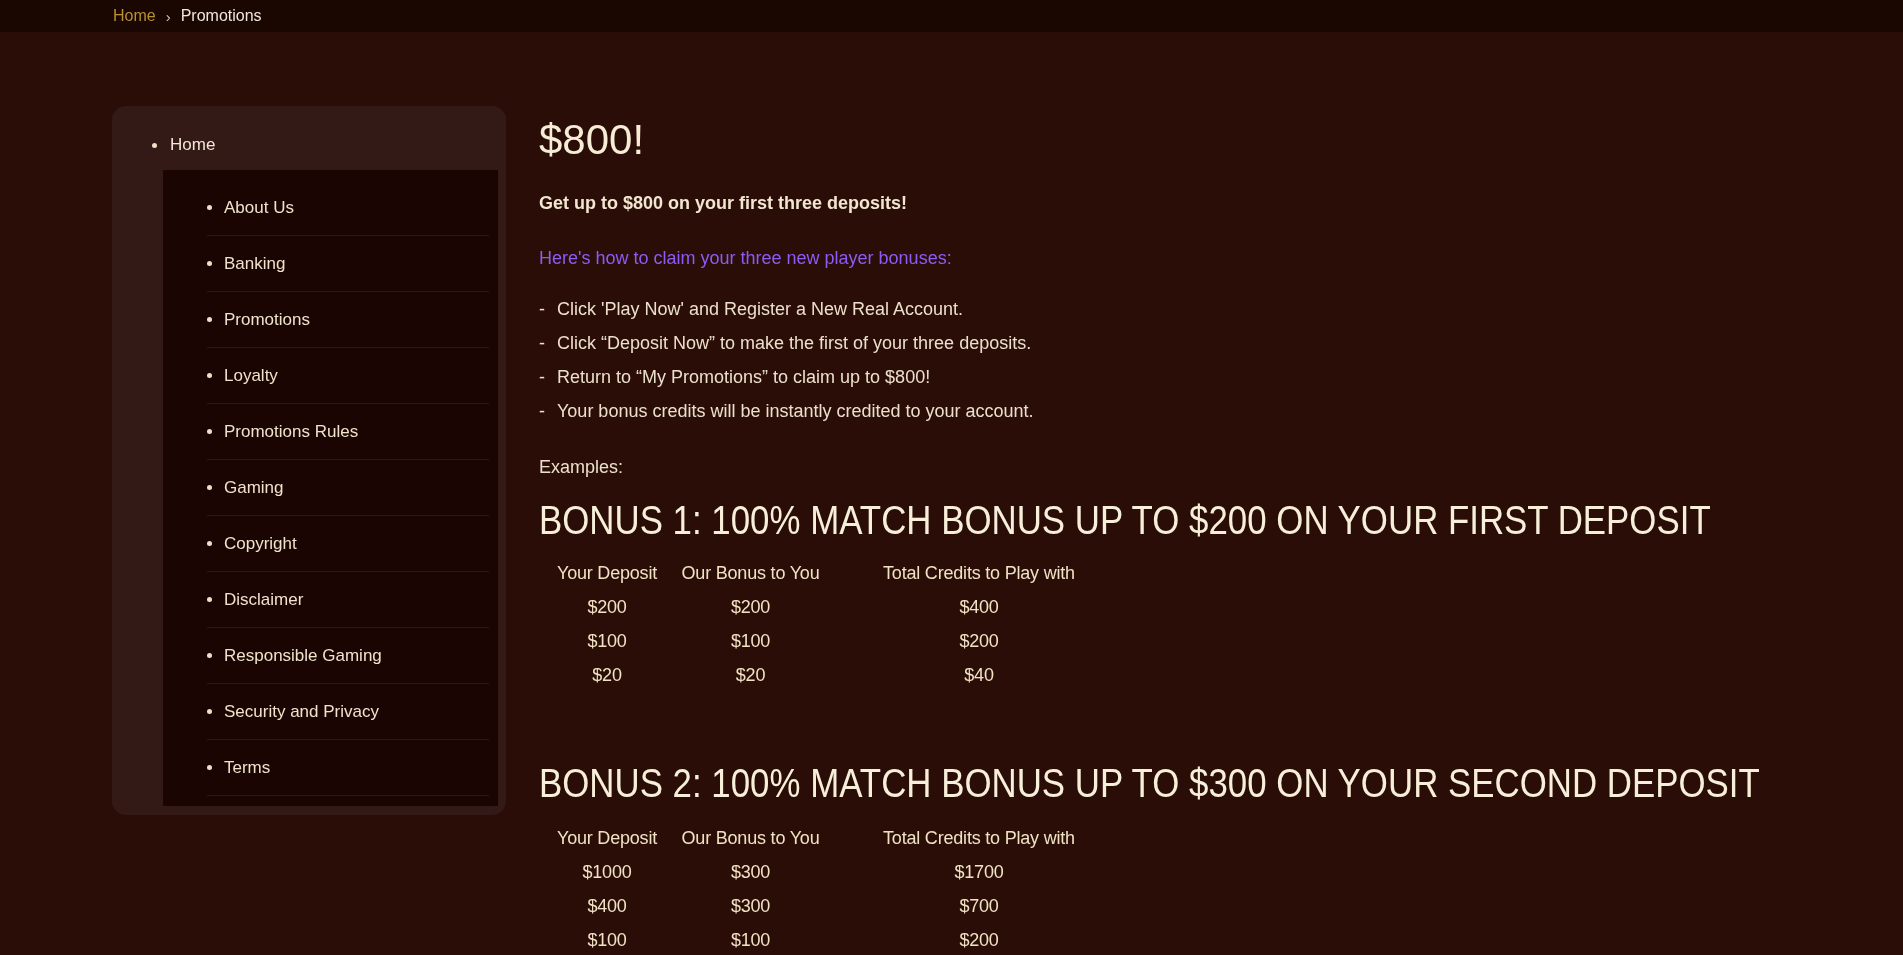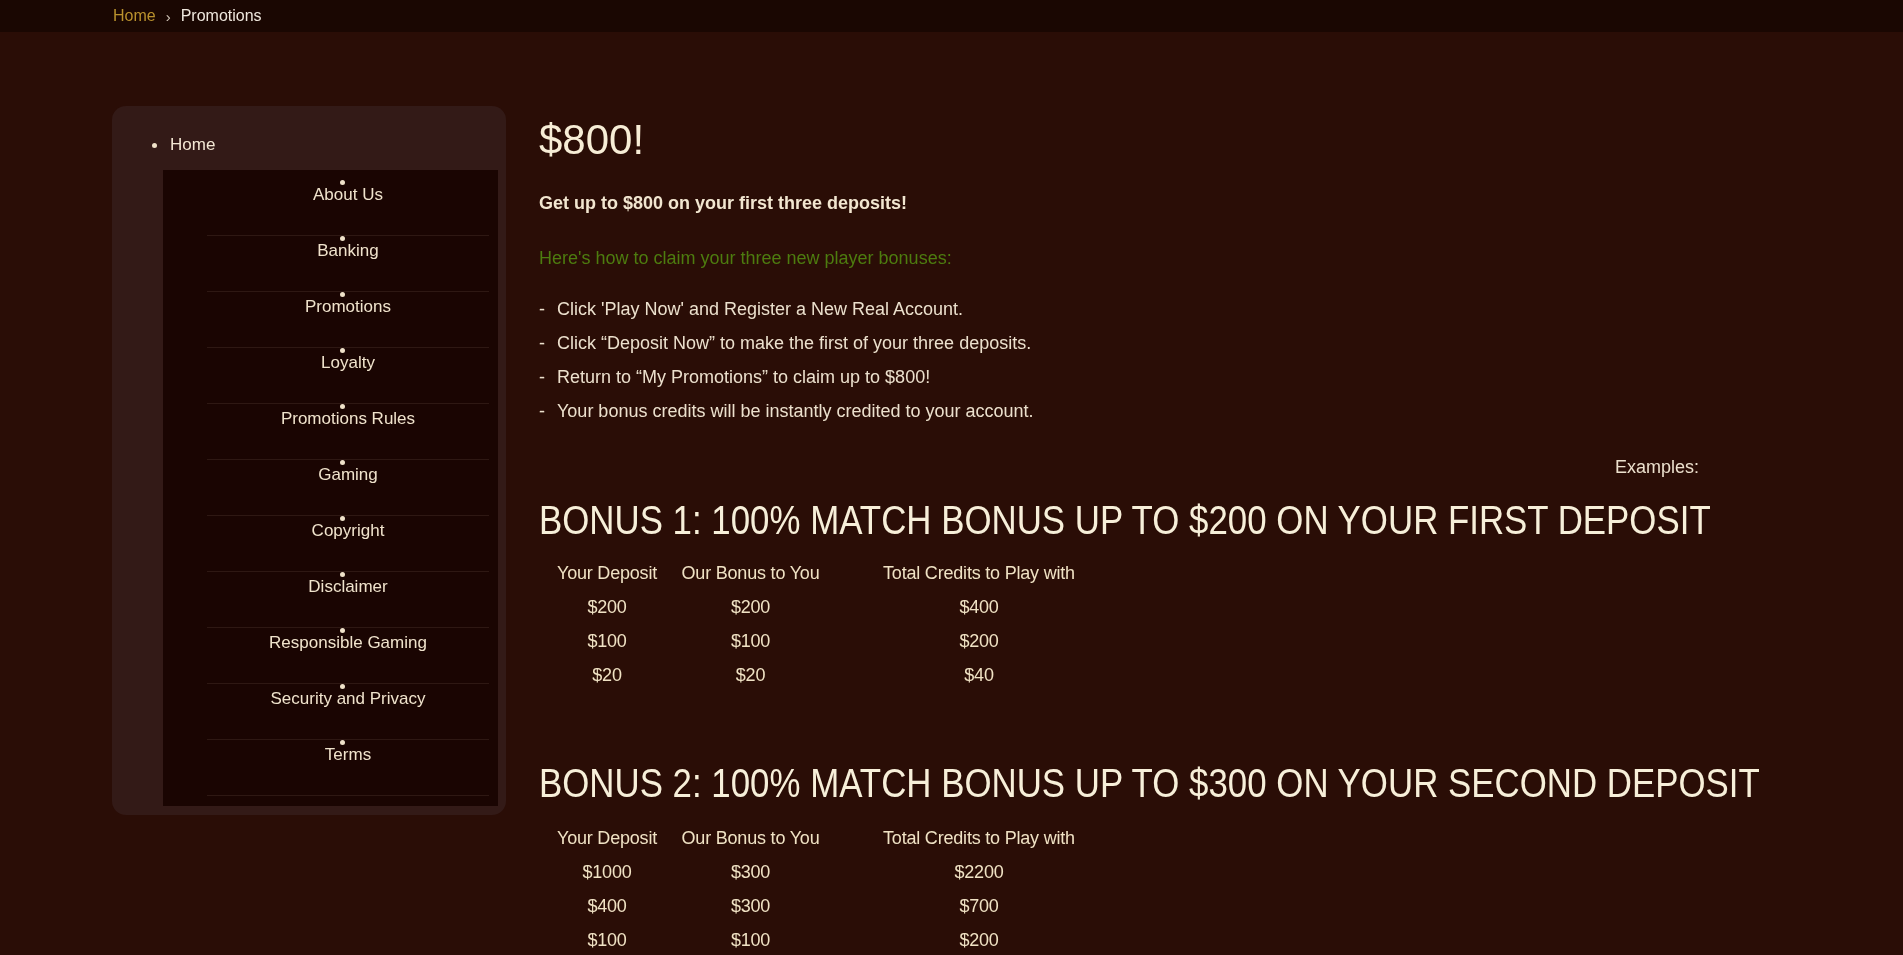--- a/index.html
+++ b/index.html
@@ -50,21 +50,20 @@
     background: #1a0502;
     padding: 10px 0;
   }
   .side-list li {
     height: 56px;
     margin: 0 9px 0 44px;
     display: flex; align-items: center;
     border-bottom: 1px solid rgba(255, 225, 200, 0.09);
     font-size: 17px; color: #f0e3cc;
     cursor: pointer;
-    flex-direction: column;
   }
   .side-list li .bullet { margin-right: 12px; }
 
   
   .main {
     position: absolute; left: 539px; top: 0;
     width: 1160px;
   }
   .main h1 {
     margin-top: 117px;
@@ -72,37 +71,36 @@
     font-weight: 400; color: #f7edd6;
   }
   .promo-subtitle {
     margin-top: 29px;
     font-size: 18px; line-height: 22px;
     font-weight: 700; color: #f2e6d0;
   }
   .promo-intro {
     margin-top: 33px;
     font-size: 18px; line-height: 22px;
-    color: #4d7c0f;
+    color: #8b5cf6;
   }
   .steps {
     list-style: none;
     margin-top: 23px;
   }
   .steps li {
     line-height: 34px;
     font-size: 18px; color: #ece0cd;
     display: flex;
   }
   .steps .marker { width: 18px; flex: 0 0 auto; }
   .examples {
     margin-top: 28px;
     font-size: 18px; line-height: 22px;
     color: #ece0cd;
-    text-align: right;
   }
   .bonus-heading {
     font-size: 41px; line-height: 44px;
     font-weight: 400; color: #f7efd9;
     transform: scaleX(0.85);
     transform-origin: 0 50%;
     white-space: nowrap;
   }
   .bonus-heading.b1 { margin-top: 20px; }
   .bonus-heading.b2 { margin-top: 69px; }
@@ -248,21 +246,21 @@
       <tr>
         <th class="c1">Your Deposit</th>
         <th class="c2">Our Bonus to You</th>
         <th class="c3">Total Credits to Play with</th>
       </tr>
     </thead>
     <tbody>
       <tr>
         <td>$1000</td>
         <td>$300</td>
-        <td>$2200</td>
+        <td>$1700</td>
       </tr>
       <tr>
         <td>$400</td>
         <td>$300</td>
         <td>$700</td>
       </tr>
       <tr>
         <td>$100</td>
         <td>$100</td>
         <td>$200</td>

